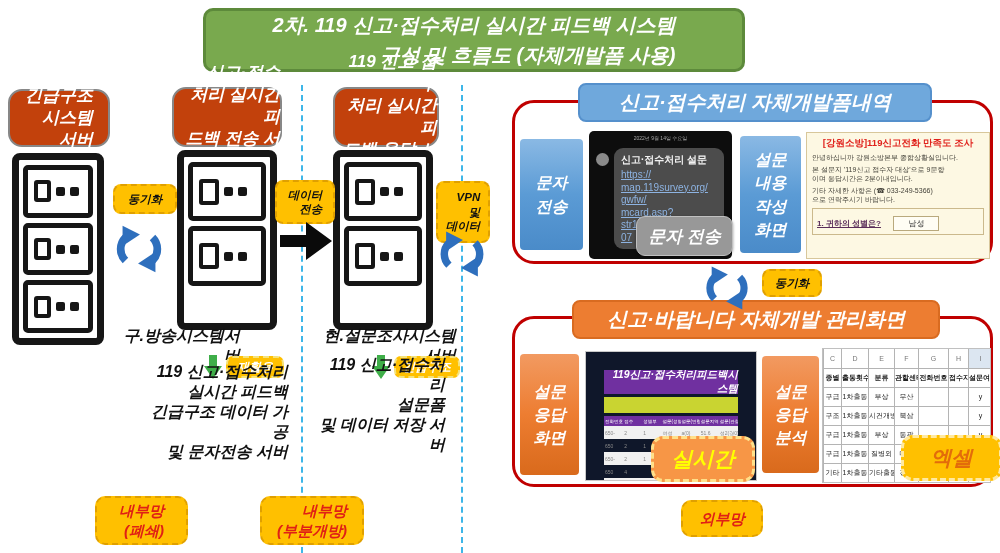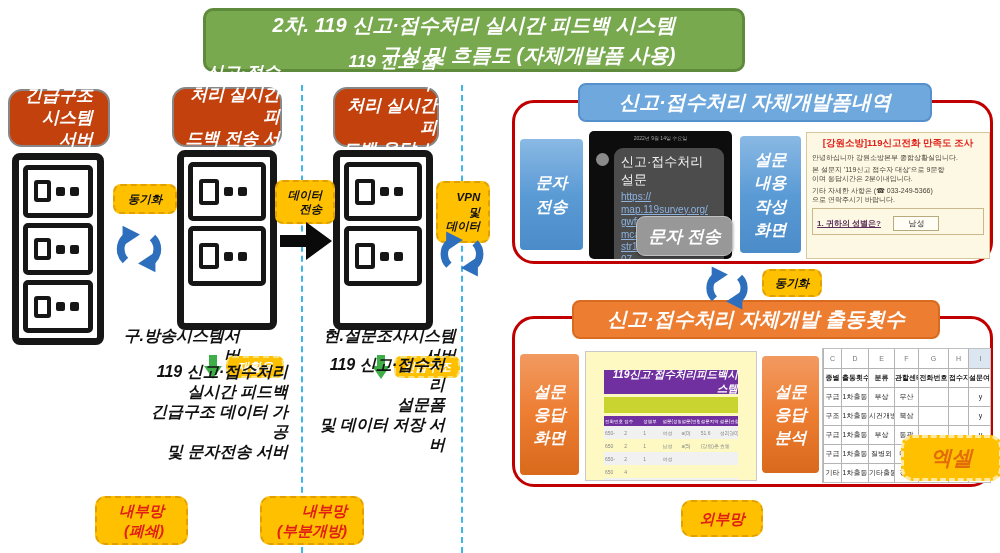--- a/index.html
+++ b/index.html
@@ -51,38 +51,38 @@
   .orangelabel { background:linear-gradient(180deg,#f29a61 0%,#ed7d31 50%,#d96a1c 100%);
     border-radius:4px; color:#fff; font-weight:bold; font-size:16px; line-height:1.45; }
 
   
   .phone { background:#0d0d0d; border-radius:5px; overflow:hidden; }
   .phone-date { color:#aaa; font-size:5px; text-align:center; margin-top:4px; }
   .avatar { position:absolute; left:7px; top:22px; width:13px; height:13px;
     border-radius:50%; background:#8a8a8a; }
   .bubble { position:absolute; left:25px; top:17px; width:110px; background:#4c4c4c;
     border-radius:9px; padding:5px 7px; }
-  .bubble-title { color:#f2f2f2; font-size:13px; font-weight:normal; margin-bottom:2px; }
+  .bubble-title { color:#f2f2f2; font-size:10px; font-weight:bold; margin-bottom:2px; }
   .bubble-link { color:#8db3e2; font-size:10px; text-decoration:underline; line-height:1.25; }
 
   .grayoverlay { background:#989898; border:1px solid #c0c0c0; border-radius:9px;
     color:#fff; font-weight:bold; font-size:17px; box-shadow:0 1px 3px rgba(0,0,0,.4);
     z-index:6; }
 
   
   .survey { background:#fdf8e3; border:1px solid #d8c79b; overflow:hidden; padding:4px 5px; }
   .survey-title { color:#e0221c; font-weight:bold; font-size:9.5px; text-align:center; }
   .survey-p { color:#44423a; font-size:7px; line-height:1.3; margin-top:3px; }
   .qbox { border:1px solid #cbb98c; margin-top:4px; padding:3px 4px; background:#fdf8e3; }
   .qtext { color:#5a2d5a; font-size:8px; font-weight:bold;text-decoration:underline; }
   .qopt { display:inline-block; border:1px solid #b9a97d; background:#fffdf4;
     font-size:8px; color:#333; padding:1px 14px; margin-top:3px; margin-left:8px; }
 
   
-  .dash { background:#fef9c3; border:1px solid #c9c9c9; overflow:hidden; padding:18px; }
+  .dash { background:#0f172a; border:1px solid #c9c9c9; overflow:hidden; padding:18px; }
   .dash-banner { background:#7030a0; color:#fff; font-weight:bold; font-size:10.5px;
     height:24px; }
   .dash-band { background:#c9d431; height:16px; margin-top:3px; }
   .mini-table { width:100%; border-collapse:collapse; table-layout:fixed; margin-top:3px; }
   .mini-table td { font-size:5px; color:#888; padding:0 1px; height:13px;
     overflow:hidden; white-space:nowrap; }
   .mini-table tr.mini-head td { background:#7030a0; color:#fff; height:10px; font-size:4.5px; }
   .mini-table tr:nth-child(odd):not(.mini-head) td { background:#f1f1f1; }
 
   
@@ -269,21 +269,21 @@
     <svg width="56" height="54" viewBox="0 0 60 60">
       <path d="M16 42 A17 17 0 0 1 16 18" fill="none" stroke="#2e6fbd" stroke-width="8"></path>
       <polygon points="13,6 31,15 13,27" fill="#2e6fbd"></polygon>
       <path d="M44 18 A17 17 0 0 1 44 42" fill="none" stroke="#2e6fbd" stroke-width="8"></path>
       <polygon points="47,33 29,45 47,54" fill="#2e6fbd"></polygon>
     </svg>
   </div>
   <div class="abs ctr obadge" style="left:762px;top:269px;width:60px;height:28px;z-index:6">동기화</div>
 
   <div class="abs redpanel" style="left:512px;top:316px;width:481px;height:171px"></div>
-  <div class="abs ctr panel-title-orange" style="left:572px;top:300px;width:368px;height:39px">신고·접수처리 자체개발 출동횟수</div>
+  <div class="abs ctr panel-title-orange" style="left:572px;top:300px;width:368px;height:39px">신고·바랍니다 자체개발 관리화면</div>
 
   <div class="abs ctr orangelabel pre" style="left:520px;top:354px;width:59px;height:121px">설문
 응답
 화면</div>
 
   <div class="abs dash" style="left:585px;top:351px;width:172px;height:130px">
     <div class="ctr dash-banner">119신고·접수처리피드백시스템</div>
     <div class="dash-band"></div>
     <table class="mini-table">
       <tbody>
@@ -339,20 +339,21 @@
             <td>4</td>
             <td>1</td>
             <td>남성</td>
             <td></td>
             <td></td>
             <td></td>
           </tr>
         </tbody>
     </table>
   </div>
+  <div class="abs ctr realtime-badge" style="left:651px;top:436px;width:104px;height:46px">실시간</div>
 
   <div class="abs ctr orangelabel pre" style="left:762px;top:356px;width:57px;height:117px">설문
 응답
 분석</div>
 
   <div class="abs excel" style="left:822px;top:348px;width:169px;height:135px">
     <table class="excel-table">
       <tbody>
         <tr class="letters">
             <td>C</td>

